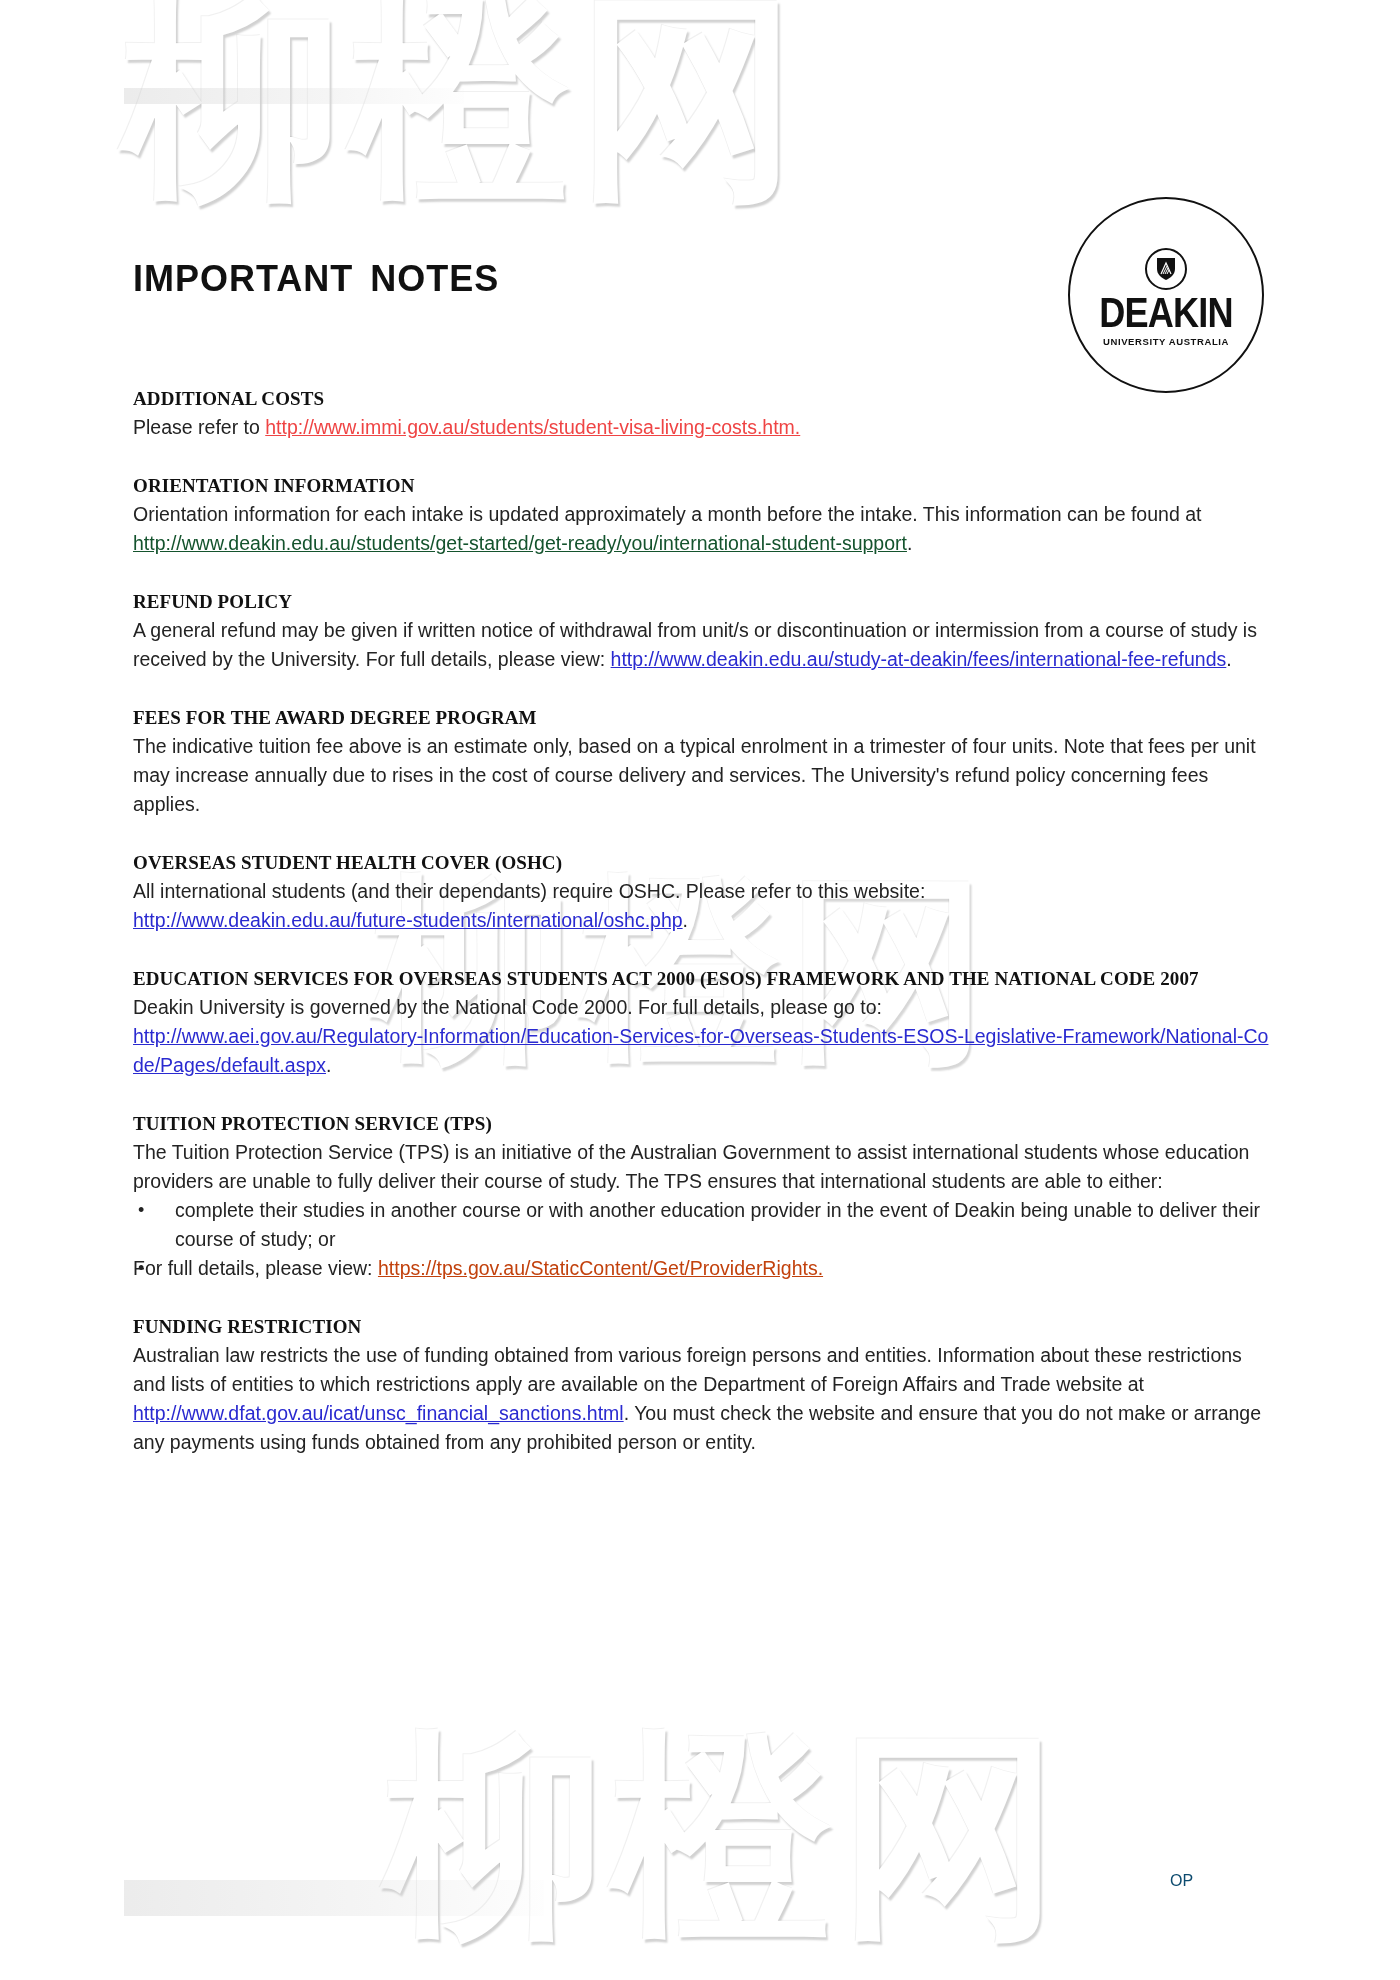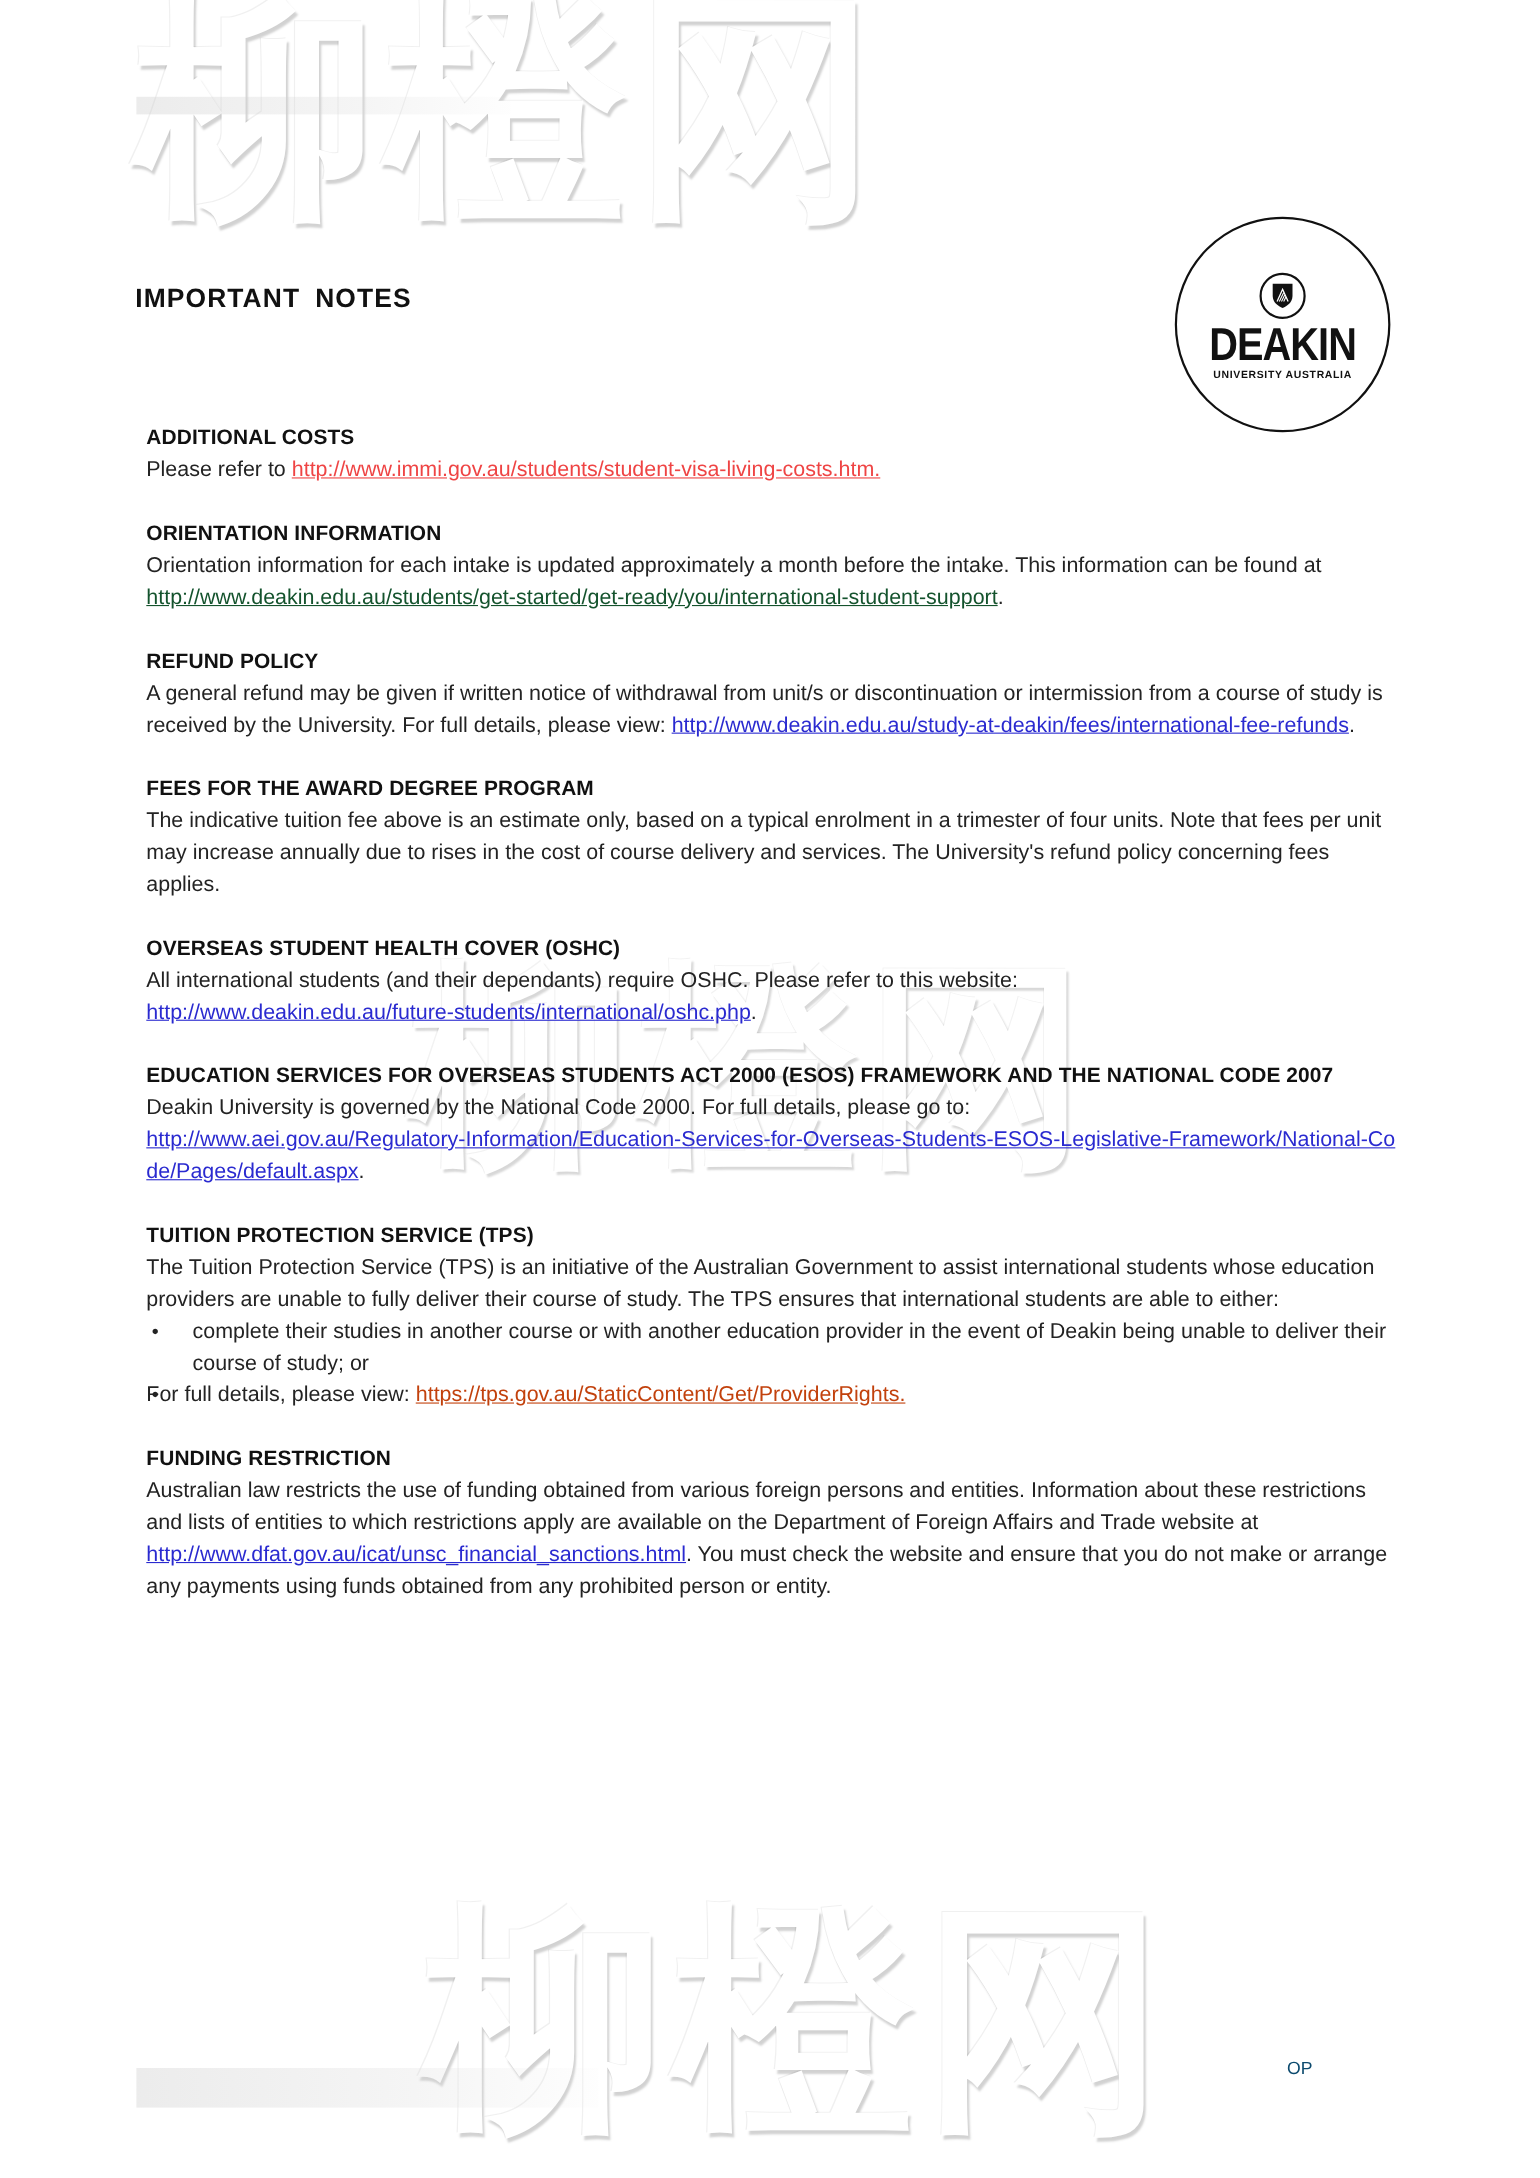--- a/index.html
+++ b/index.html
@@ -32,23 +32,23 @@
     .blur-bar {
       position: absolute;
       background: linear-gradient(90deg, rgba(200,200,200,0.35), rgba(215,215,215,0.25) 60%, rgba(230,230,230,0.05));
       z-index: 2;
     }
     .bar-top { left: 124px; top: 88px; width: 340px; height: 16px; }
     .bar-bottom { left: 124px; top: 1880px; width: 420px; height: 36px; }
 
     .page-title {
       position: absolute;
-      left: 123px;
+      left: 133px;
       top: 258px;
-      font-size: 24px;
+      font-size: 36px;
       font-weight: bold;
       letter-spacing: 1px;
       word-spacing: 6px;
       color: #111;
       z-index: 3;
       margin: 0;
     }
 
     .logo {
       position: absolute;
@@ -107,20 +107,21 @@
       line-height: 29px;
     }
     .section { margin-bottom: 29px; }
     .section h2 {
       margin: 0;
       font-size: 19px;
       font-weight: bold;
       line-height: 29px;
       color: #111;
       letter-spacing: 0.1px;
+      font-family: Liberation Serif, serif;
     }
     .section p { margin: 0; color: #232323; }
     a.link {
       color: #2a2ad0;
       text-decoration: underline;
     }
     ul.bullets {
       list-style: none;
       margin: 0;
       padding: 0;

